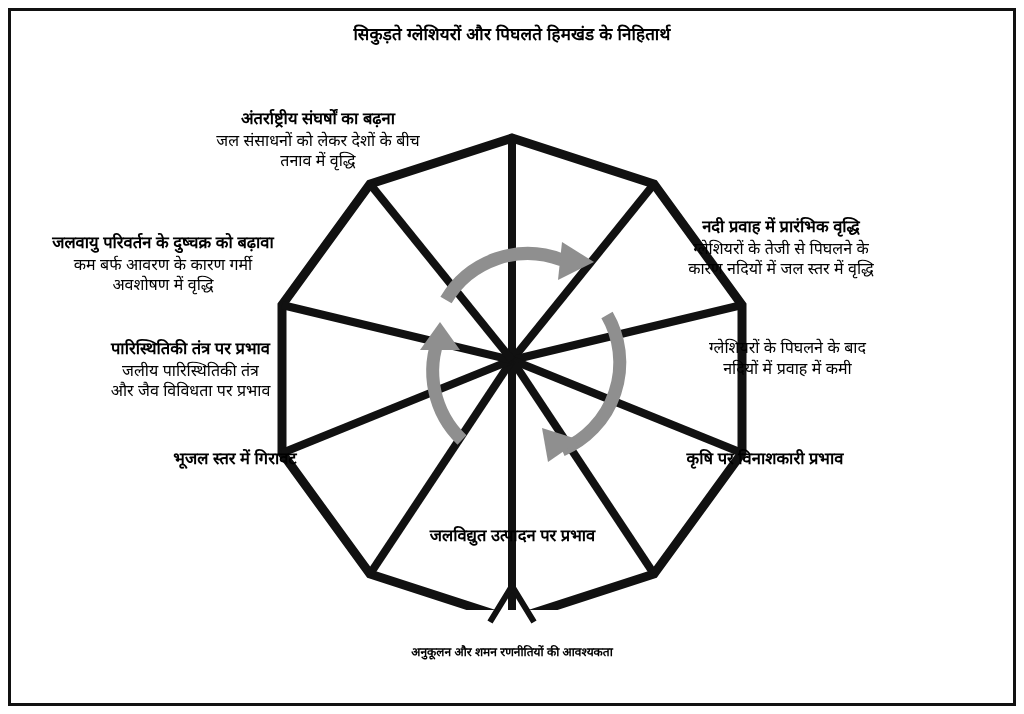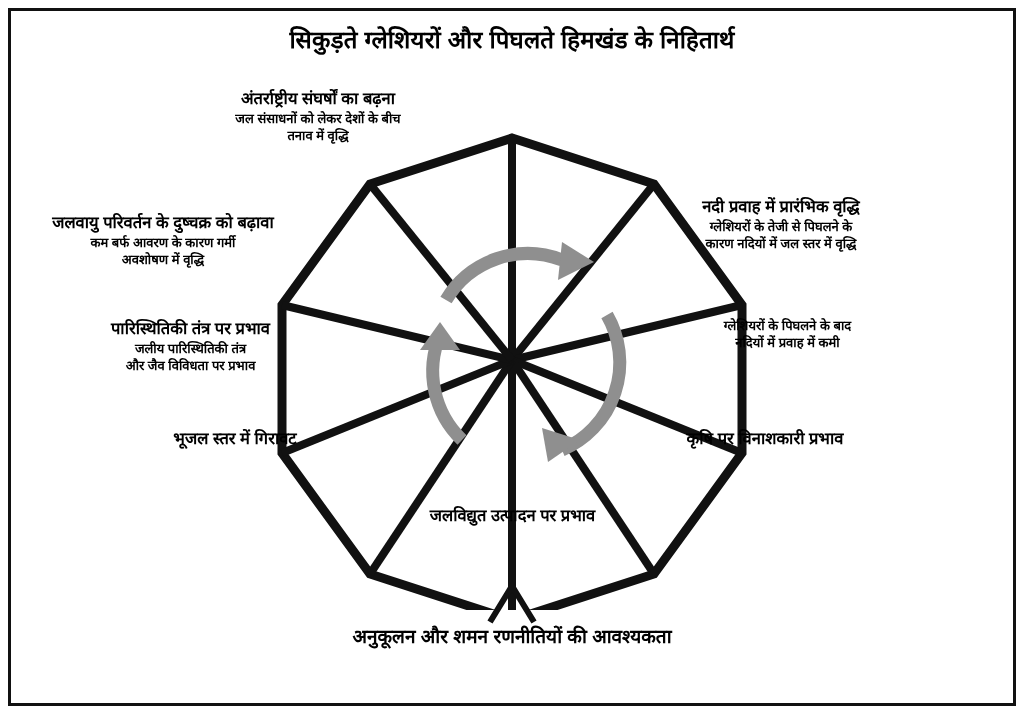--- a/index.html
+++ b/index.html
@@ -25,21 +25,21 @@
     bottom: 8px;
     border: 3px solid #111;
     box-sizing: border-box;
   }
   #title {
     position: absolute;
     left: 0;
     top: 22px;
     width: 1024px;
     text-align: center;
-    font-size: 24px;
+    font-size: 17px;
     font-weight: bold;
     color: #000;
     letter-spacing: 0.2px;
   }
   #wheel {
     position: absolute;
     left: 262px;
     top: 110px;
     width: 500px;
     height: 500px;
@@ -49,39 +49,39 @@
     width: 300px;
     color: #000;
   }
   .node .head {
     font-size: 16.5px;
     font-weight: bold;
     line-height: 1.25;
     margin-bottom: 2px;
   }
   .node .desc {
-    font-size: 13px;
-    font-weight: bold;
+    font-size: 16px;
+    font-weight: normal;
     line-height: 1.3;
     text-align: center;
   }
-  .node.center{ text-align: center; }
+  .node.center{ text-align: center; margin-top: 20px; }
 
   
   #n-top-right   { left: 520px; top: 88px;  width: 270px; text-align: center; }
   #n-top-left    { left: 168px; top: 88px;  width: 300px; text-align: center; }
   #n-right-1     { left: 650px; top: 196px; width: 262px; text-align: center; }
   #n-left-1      { left: 18px;  top: 212px; width: 290px; text-align: center; }
   #n-right-2     { left: 660px; top: 318px; width: 255px; text-align: center; }
   #n-left-2      { left: 68px;  top: 318px; width: 245px; text-align: center; }
   #n-right-3     { left: 630px; top: 428px; width: 270px; text-align: center; }
   #n-left-3      { left: 110px; top: 428px; width: 250px; text-align: center; }
   #n-bottom      { left: 340px; top: 505px; width: 345px; text-align: center; }
   #n-footer      { left: 262px; top: 625px; width: 500px; text-align: center; }
-  #n-footer .head { font-size: 19px; }
+  #n-footer .head { font-size: 12px; }
 </style>
 </head>
 <body>
 
 <div id="page">
 
   <div id="frame"></div>
 
   <div id="title">सिकुड़ते ग्लेशियरों और पिघलते हिमखंड के निहितार्थ</div>
 

